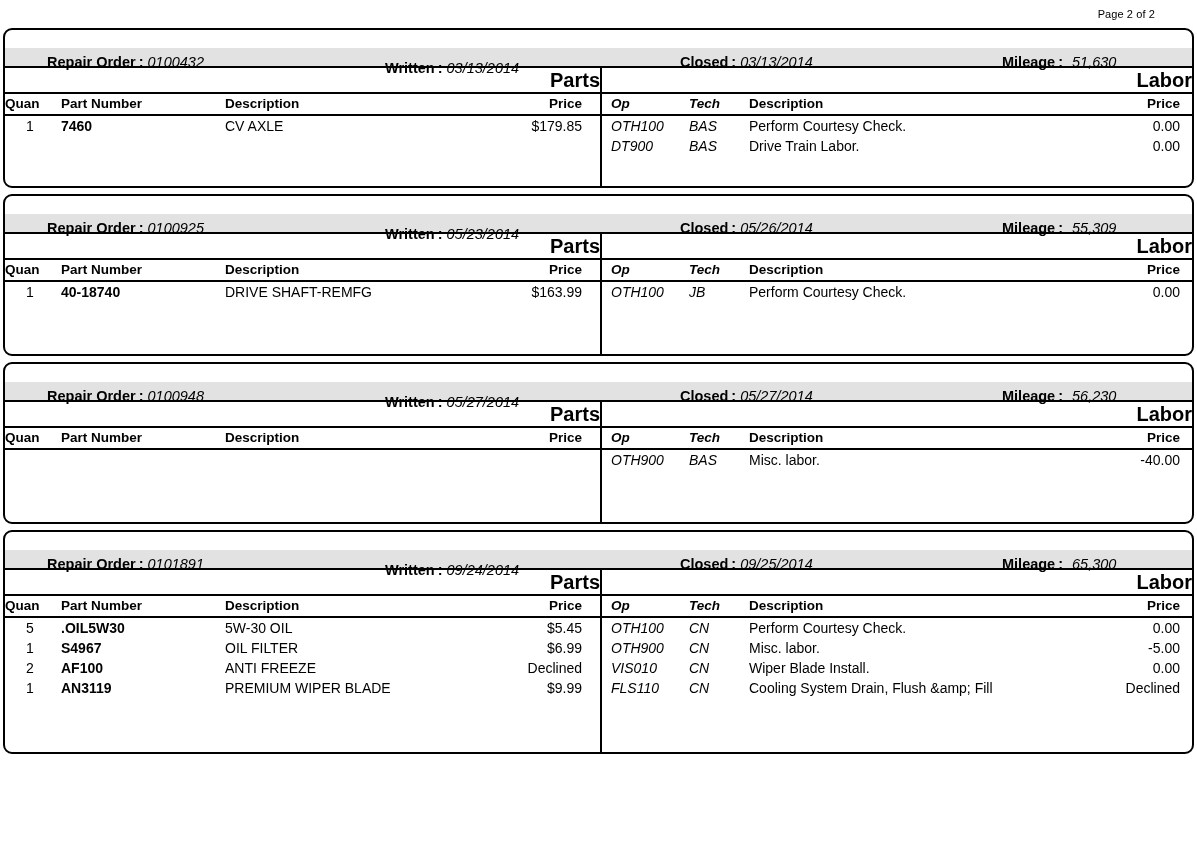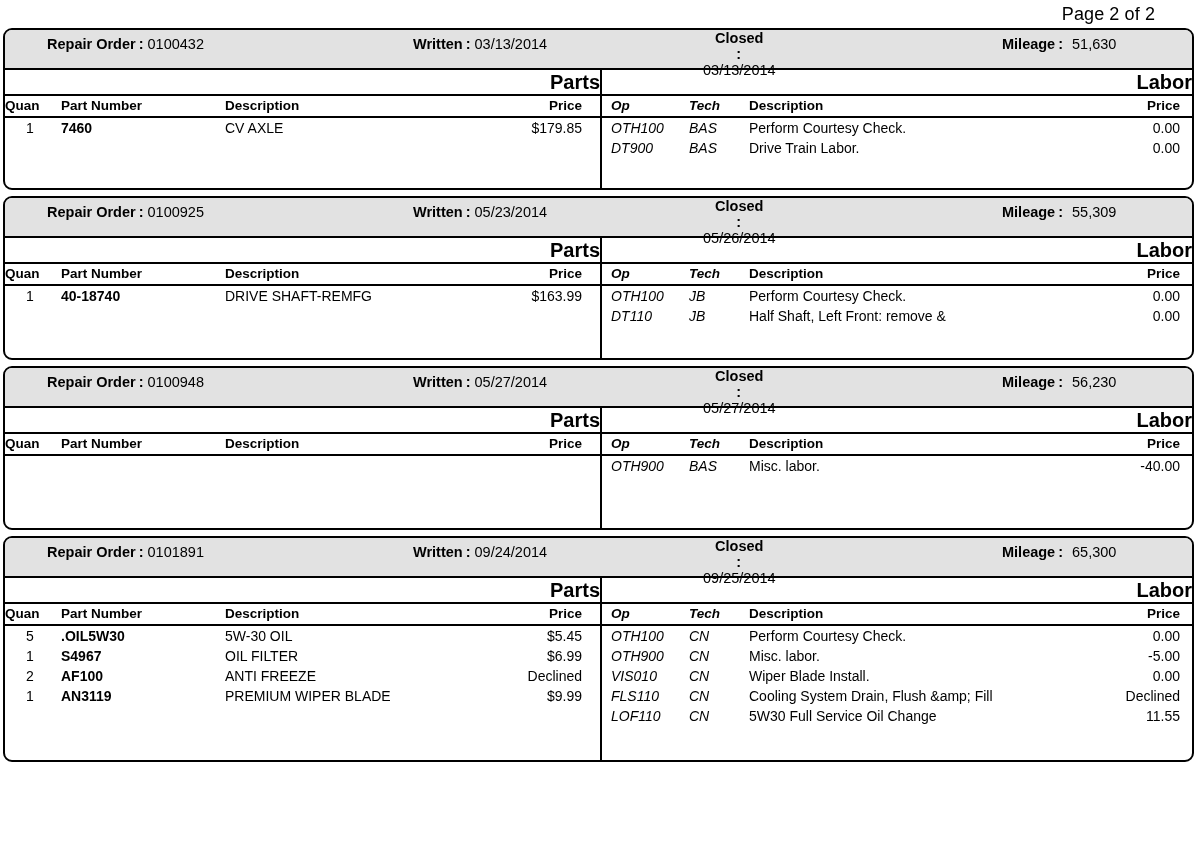--- a/index.html
+++ b/index.html
@@ -25,59 +25,61 @@
   
   .page-header {
     height: 28px;
     padding-right: 42px;
     display: flex;
     align-items: center;
     justify-content: flex-end;
     box-sizing: border-box;
   }
   .page-label {
-    font-size: 18px;
+    font-size: 11px;
     letter-spacing: 0.1px;
   }
 
   
   .ro-card {
     margin: 0 3px 6px 3px;
     border: 2.5px solid #000000;
     border-radius: 9px;
     background: #ffffff;
     box-sizing: border-box;
     overflow: hidden;
   }
 
   .ro-titlebar {
     background: #e2e2e2;
     border-bottom: 2.5px solid #000000;
-    height: 40px;
+    height: 20px;
     position: relative;
     box-sizing: border-box;
+    margin-top: 18px;
   }
   .ro-field {
     position: absolute;
     top: 0;
     height: 28px;
     display: flex;
     align-items: center;
     white-space: nowrap;
     font-size: 14.5px;
   }
   .ro-field .k {
     font-weight: bold;
   }
   .ro-field .v {
     font-weight: normal;
+    font-style: italic;
   }
   .f-ro   { left: 42px; }
-  .f-wr   { left: 408px; }
-  .f-cl   { left: 698px; flex-direction: column; }
+  .f-wr   { left: 380px; align-items: flex-end; }
+  .f-cl   { left: 675px; }
   .f-mi   { left: 997px; justify-content: center; }
   .ro-field .sep { font-weight: bold; padding: 0 4px 0 3px; }
   .f-mi .sep { padding: 0 9px 0 3px; }
 
   
   .ro-body {
     display: flex;
     align-items: stretch;
   }
   .pane {
@@ -269,26 +271,20 @@
                   <th class="c-tech">Tech</th>
                   <th class="c-ldesc">Description</th>
                   <th class="c-lprice">Price</th>
                 </tr>
                 <tr>
                   <td class="c-op">OTH100</td>
                   <td class="c-tech">JB</td>
                   <td class="c-ldesc">Perform Courtesy Check.</td>
                   <td class="c-lprice">0.00</td>
                 </tr>
-                <tr>
-                  <td class="c-op">DT110</td>
-                  <td class="c-tech">JB</td>
-                  <td class="c-ldesc">Half Shaft, Left Front: remove &amp;</td>
-                  <td class="c-lprice">0.00</td>
-                </tr>
               </tbody>
             </table>
           </div>
         </div>
       </div>
       <div class="ro-card">
         <div class="ro-titlebar">
           <div class="ro-field f-ro">
             <span class="k">Repair Order</span>
             <span class="sep">:</span>
@@ -433,26 +429,20 @@
                   <td class="c-tech">CN</td>
                   <td class="c-ldesc">Wiper Blade Install.</td>
                   <td class="c-lprice">0.00</td>
                 </tr>
                 <tr>
                   <td class="c-op">FLS110</td>
                   <td class="c-tech">CN</td>
                   <td class="c-ldesc">Cooling System Drain, Flush &amp;amp; Fill</td>
                   <td class="c-lprice">Declined</td>
                 </tr>
-                <tr>
-                  <td class="c-op">LOF110</td>
-                  <td class="c-tech">CN</td>
-                  <td class="c-ldesc">5W30 Full Service Oil Change</td>
-                  <td class="c-lprice">11.55</td>
-                </tr>
               </tbody>
             </table>
           </div>
         </div>
       </div>
     </div>
 
 </div>
 
 </body></html>

